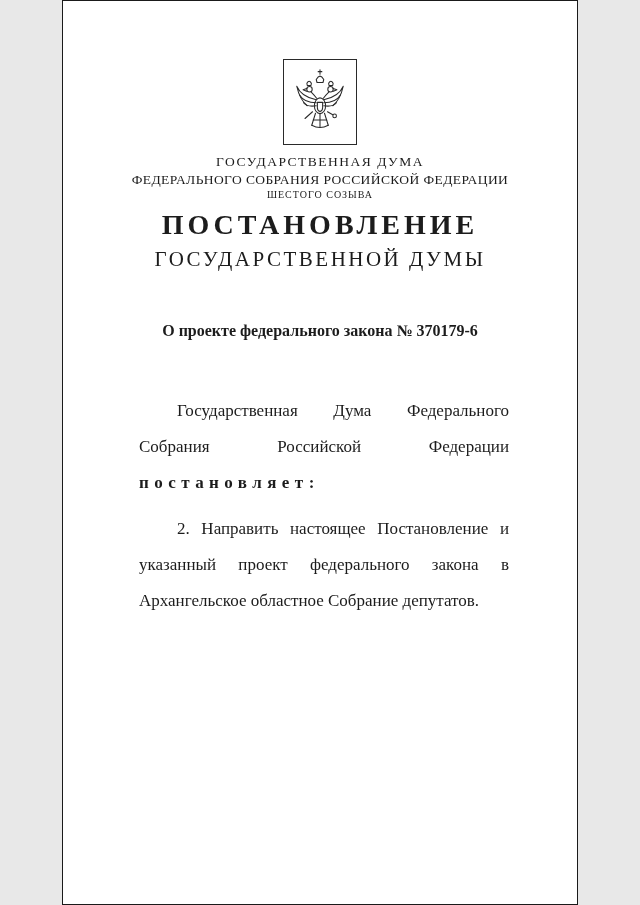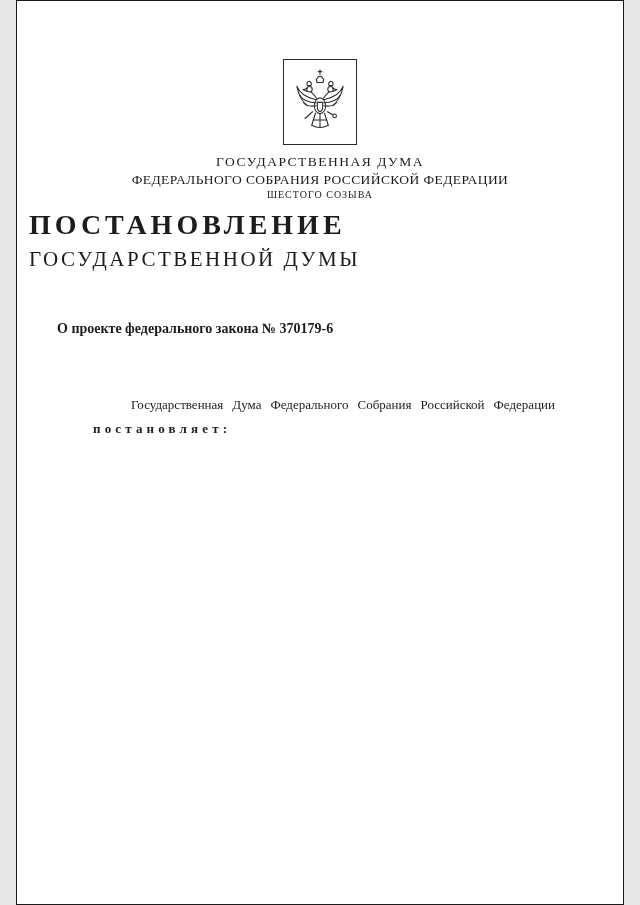--- a/index.html
+++ b/index.html
@@ -2,21 +2,21 @@
 <html><head>
 <meta charset="utf-8">
 <style>
   html, body {
     margin: 0;
     padding: 0;
     background: #e8e8e8;
   }
   .page {
     position: relative;
-    width: 608px;
+    width: 516px;
     height: 905px;
     margin: 0 auto;
     background: #ffffff;
     border: 1px solid #1a1a1a;
     box-sizing: border-box;
     font-family: "Liberation Serif", "DejaVu Serif", serif;
     color: #1c1c1c;
     overflow: hidden;
   }
 
@@ -58,55 +58,56 @@
   }
   .doc-header .h-line3 {
     font-size: 10px;
     letter-spacing: 1px;
   }
 
   
   .doc-title {
     position: absolute;
     top: 208px;
-    left: 12px;
+    left: 0;
     width: 100%;
+    text-align: center;
   }
   .doc-title .t-line1 {
     font-size: 28px;
     font-weight: bold;
     letter-spacing: 4px;
   }
   .doc-title .t-line2 {
     font-size: 21px;
     font-weight: normal;
     letter-spacing: 2.5px;
     margin-top: 6px;
   }
 
   
   .doc-subject {
     position: absolute;
     top: 318px;
     left: 40px;
     right: 40px;
-    text-align: left;
+    text-align: center;
     font-weight: bold;
-    font-size: 14px;
+    font-size: 16px;
     line-height: 1.45;
   }
 
   
   .doc-body {
     position: absolute;
     top: 392px;
     left: 76px;
     right: 68px;
-    font-size: 13px;
-    line-height: 24px;
+    font-size: 17px;
+    line-height: 36px;
     text-align: justify;
   }
   .doc-body p {
     margin: 0;
     text-indent: 38px;
   }
   .doc-body p + p {
     margin-top: 10px;
   }
   .decree-word {
@@ -170,15 +171,16 @@
     <div class="t-line1">ПОСТАНОВЛЕНИЕ</div>
     <div class="t-line2">ГОСУДАРСТВЕННОЙ  ДУМЫ</div>
   </div>
 
   <div class="doc-subject">
     <div>О проекте федерального закона № 370179-6</div>
   </div>
 
   <div class="doc-body">
     <p><span>Государственная Дума Федерального Собрания Российской Федерации </span><span class="decree-word">постановляет:</span></p>
+    <p>2. Направить настоящее Постановление и указанный проект федерального закона в Архангельское областное Собрание депутатов.</p>
   </div>
 
 </div>
 
 </body></html>

